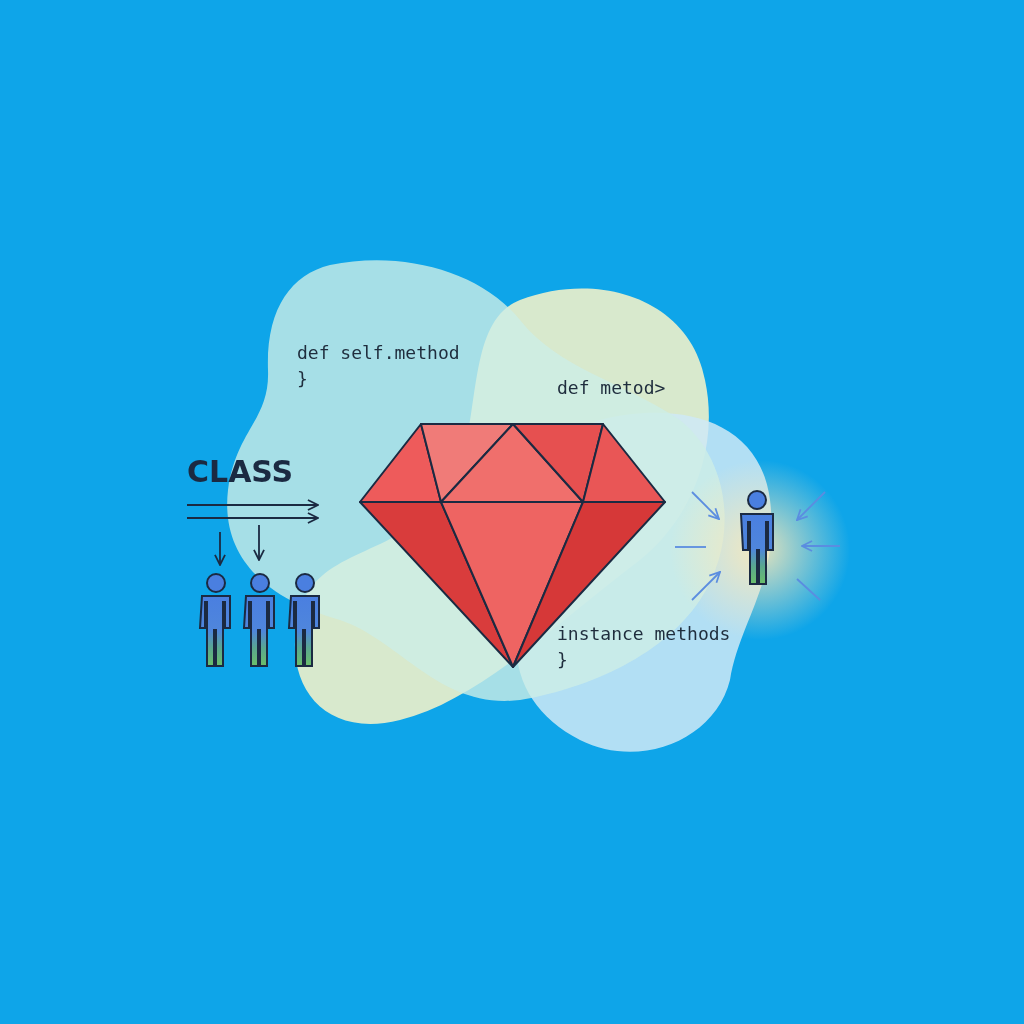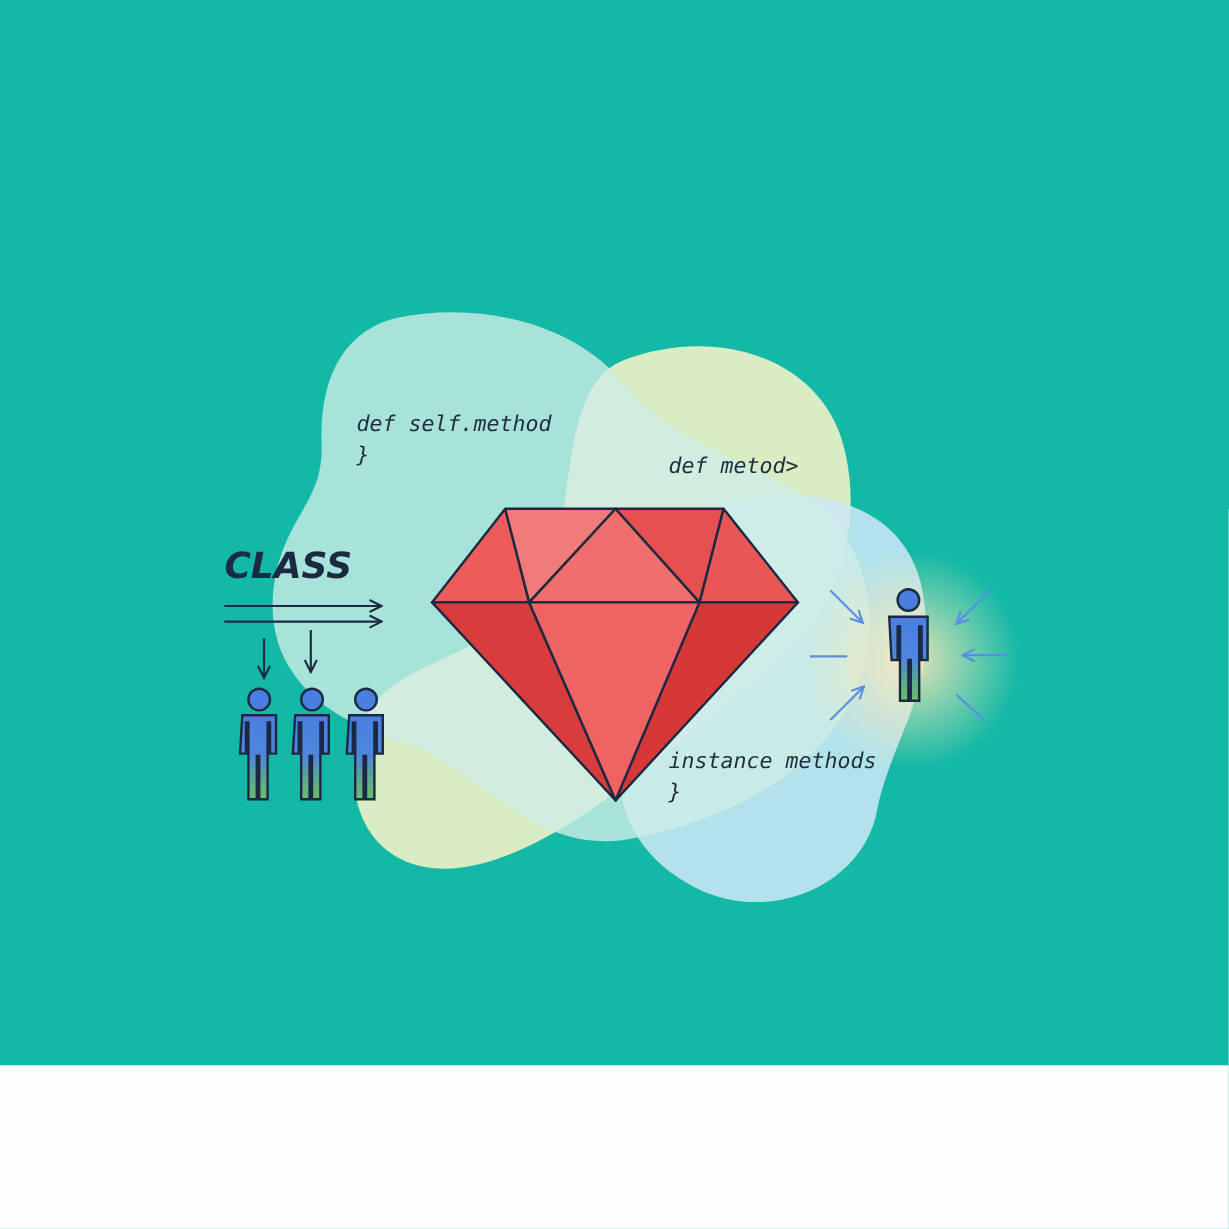--- a/index.html
+++ b/index.html
@@ -1,16 +1,16 @@
 <!DOCTYPE html>
 <html><head>
 <meta charset="utf-8">
 <style>
   html,body{margin:0;padding:0;background:#fdfdfd;}
-  #stage{position:relative;width:1024px;height:888px;overflow:hidden;background:#14b8a6;font-style:italic;}
+  #stage{position:relative;width:1024px;height:1024px;overflow:hidden;background:#0ea5e9;}
   svg{position:absolute;left:0;top:0;}
   .code{font-family:"DejaVu Sans Mono","Liberation Mono",monospace;fill:#1f2d3d;font-size:18px;}
   .title{font-family:"DejaVu Sans","Liberation Sans",sans-serif;font-weight:bold;fill:#1b2a42;font-size:30px;}
 </style>
 </head>
 <body>
 
 <div id="stage">
 <svg width="1024" height="1024" viewBox="0 0 1024 1024">
   <defs>

